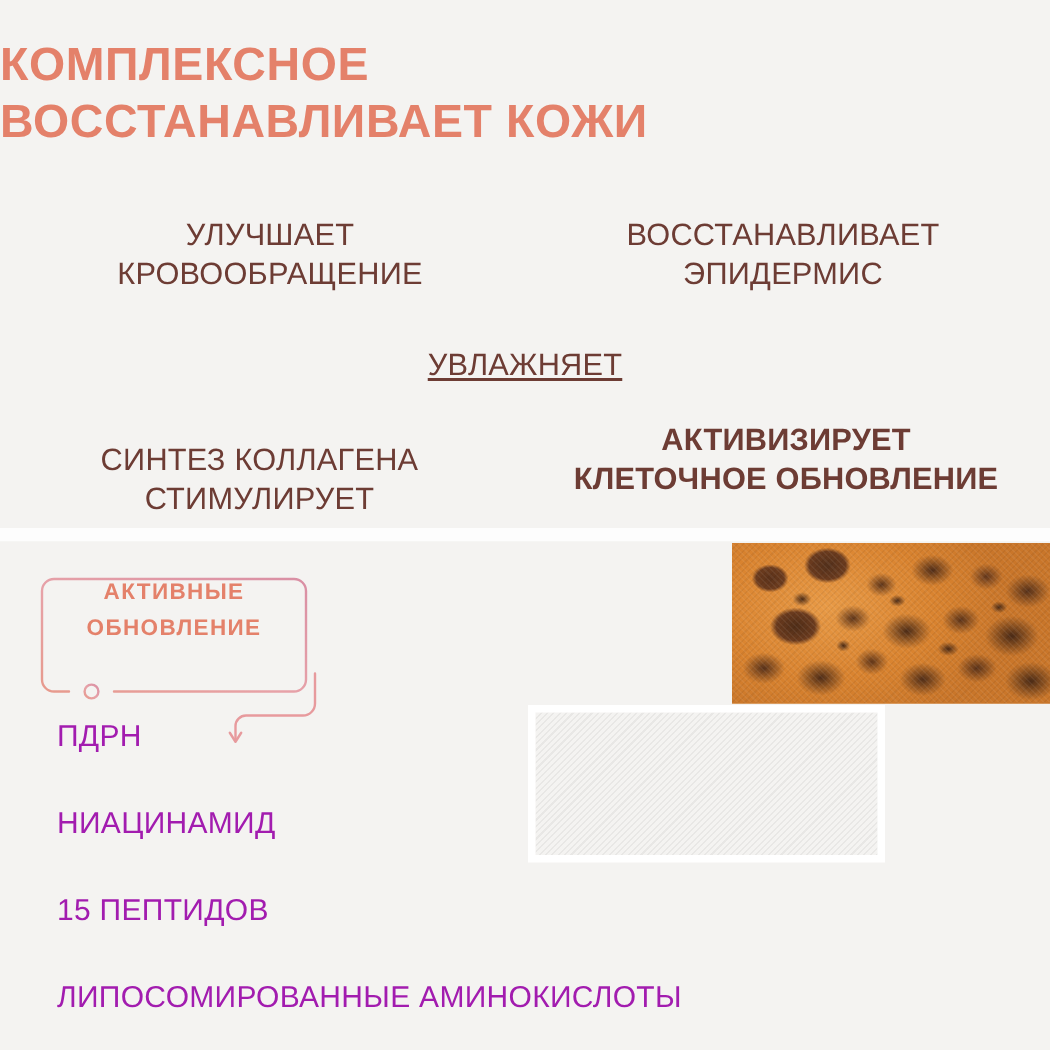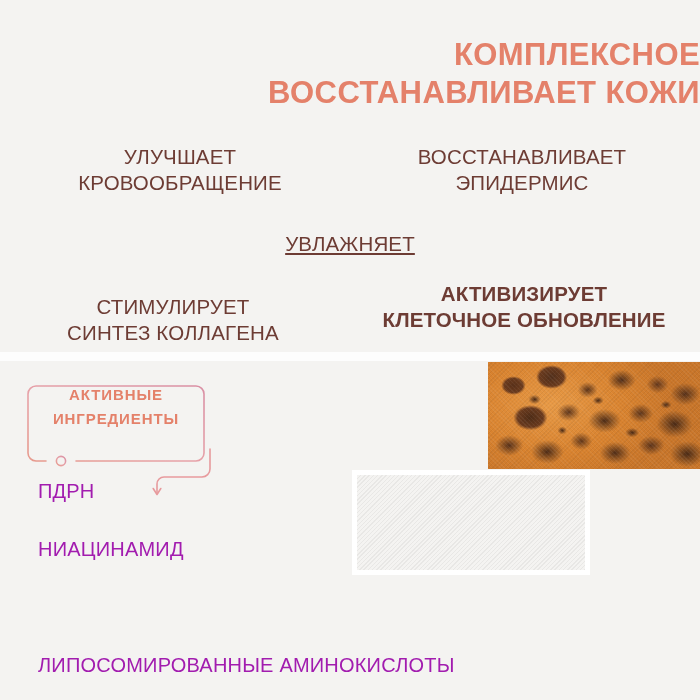--- a/index.html
+++ b/index.html
@@ -30,27 +30,26 @@
     left:0; top:0;
     width:700px;
     height:352px;
     background:#f4f3f1;
   }
 
   .headline {
     position:absolute;
     left:0; top:24px;
     width:700px;
-    text-align:right;
+    text-align:left;
     color:#e4816a;
     font-weight:bold;
     font-size:31px;
     line-height:1.24;
     letter-spacing:0.4px;
-    margin-top:12px;
   }
   .headline .ln { display:block; white-space:nowrap; }
 
   .benefit {
     position:absolute;
     color:#6d3c34;
     font-size:20.5px;
     line-height:1.28;
     text-align:center;
     letter-spacing:0.15px;
@@ -220,22 +219,22 @@
     <div class="benefit" id="benefit-0">
       <span class="ln">УЛУЧШАЕТ</span>
       <span class="ln">КРОВООБРАЩЕНИЕ</span>
     </div>
 
     <div class="benefit" id="benefit-2">
       <span class="ln">УВЛАЖНЯЕТ</span>
     </div>
 
     <div class="benefit" id="benefit-3">
+      <span class="ln">СИНТЕЗ КОЛЛАГЕНА</span>
       <span class="ln">СТИМУЛИРУЕТ</span>
-      <span class="ln">СИНТЕЗ КОЛЛАГЕНА</span>
     </div>
 
     <div class="benefit" id="benefit-4">
       <span class="ln">АКТИВИЗИРУЕТ</span>
       <span class="ln">КЛЕТОЧНОЕ ОБНОВЛЕНИЕ</span>
     </div>
   </div>
 
   <div class="divider"></div>
 
@@ -250,31 +249,32 @@
             <stop offset="100%" stop-color="#d98fa4"></stop>
           </linearGradient>
         </defs>
 
         <path d="M 18 75 L 8 75 A 8 8 0 0 1 0 67 L 0 8 A 8 8 0 0 1 8 0 L 168 0 A 8 8 0 0 1 176 8 L 176 67 A 8 8 0 0 1 168 75 L 48 75" fill="none" stroke="url(#bubbleGrad)" stroke-width="1.6" stroke-linecap="round" transform="translate(0,0)"></path>
 
         <circle cx="33" cy="75" r="4.6" fill="#f4f3f1" stroke="url(#bubbleGrad)" stroke-width="1.6"></circle>
       </svg>
       <div class="badge-text">
         <span class="bl">АКТИВНЫЕ</span>
-        <span class="bl">ИНГРЕДИЕНТЫ</span>
+        <span class="bl">ОБНОВЛЕНИЕ</span>
       </div>
     </div>
 
     <svg class="tail-svg" viewBox="0 0 80 52">
       <path d="M 60 0 L 60 20 A 8 8 0 0 1 52 28 L 14 28 A 7 7 0 0 0 7 35 L 7 44" fill="none" stroke="#e79a9d" stroke-width="1.6" stroke-linecap="round" stroke-linejoin="round"></path>
       <path d="M 3.2 39.5 L 7 45.5 L 10.8 39.5" fill="none" stroke="#e79a9d" stroke-width="1.6" stroke-linecap="round" stroke-linejoin="round"></path>
     </svg>
 
     <div class="ingredient" id="ingredient-0">ПДРН</div>
     <div class="ingredient" id="ingredient-1">НИАЦИНАМИД</div>
+    <div class="ingredient" id="ingredient-2">15 ПЕПТИДОВ</div>
     <div class="ingredient" id="ingredient-3">ЛИПОСОМИРОВАННЫЕ АМИНОКИСЛОТЫ</div>
   </div>
 
   <div class="photo" id="photo-orange">
     <div class="photo-noise"></div>
   </div>
 
   <div class="photo" id="photo-teal">
     <div class="photo-noise"></div>
   </div>

